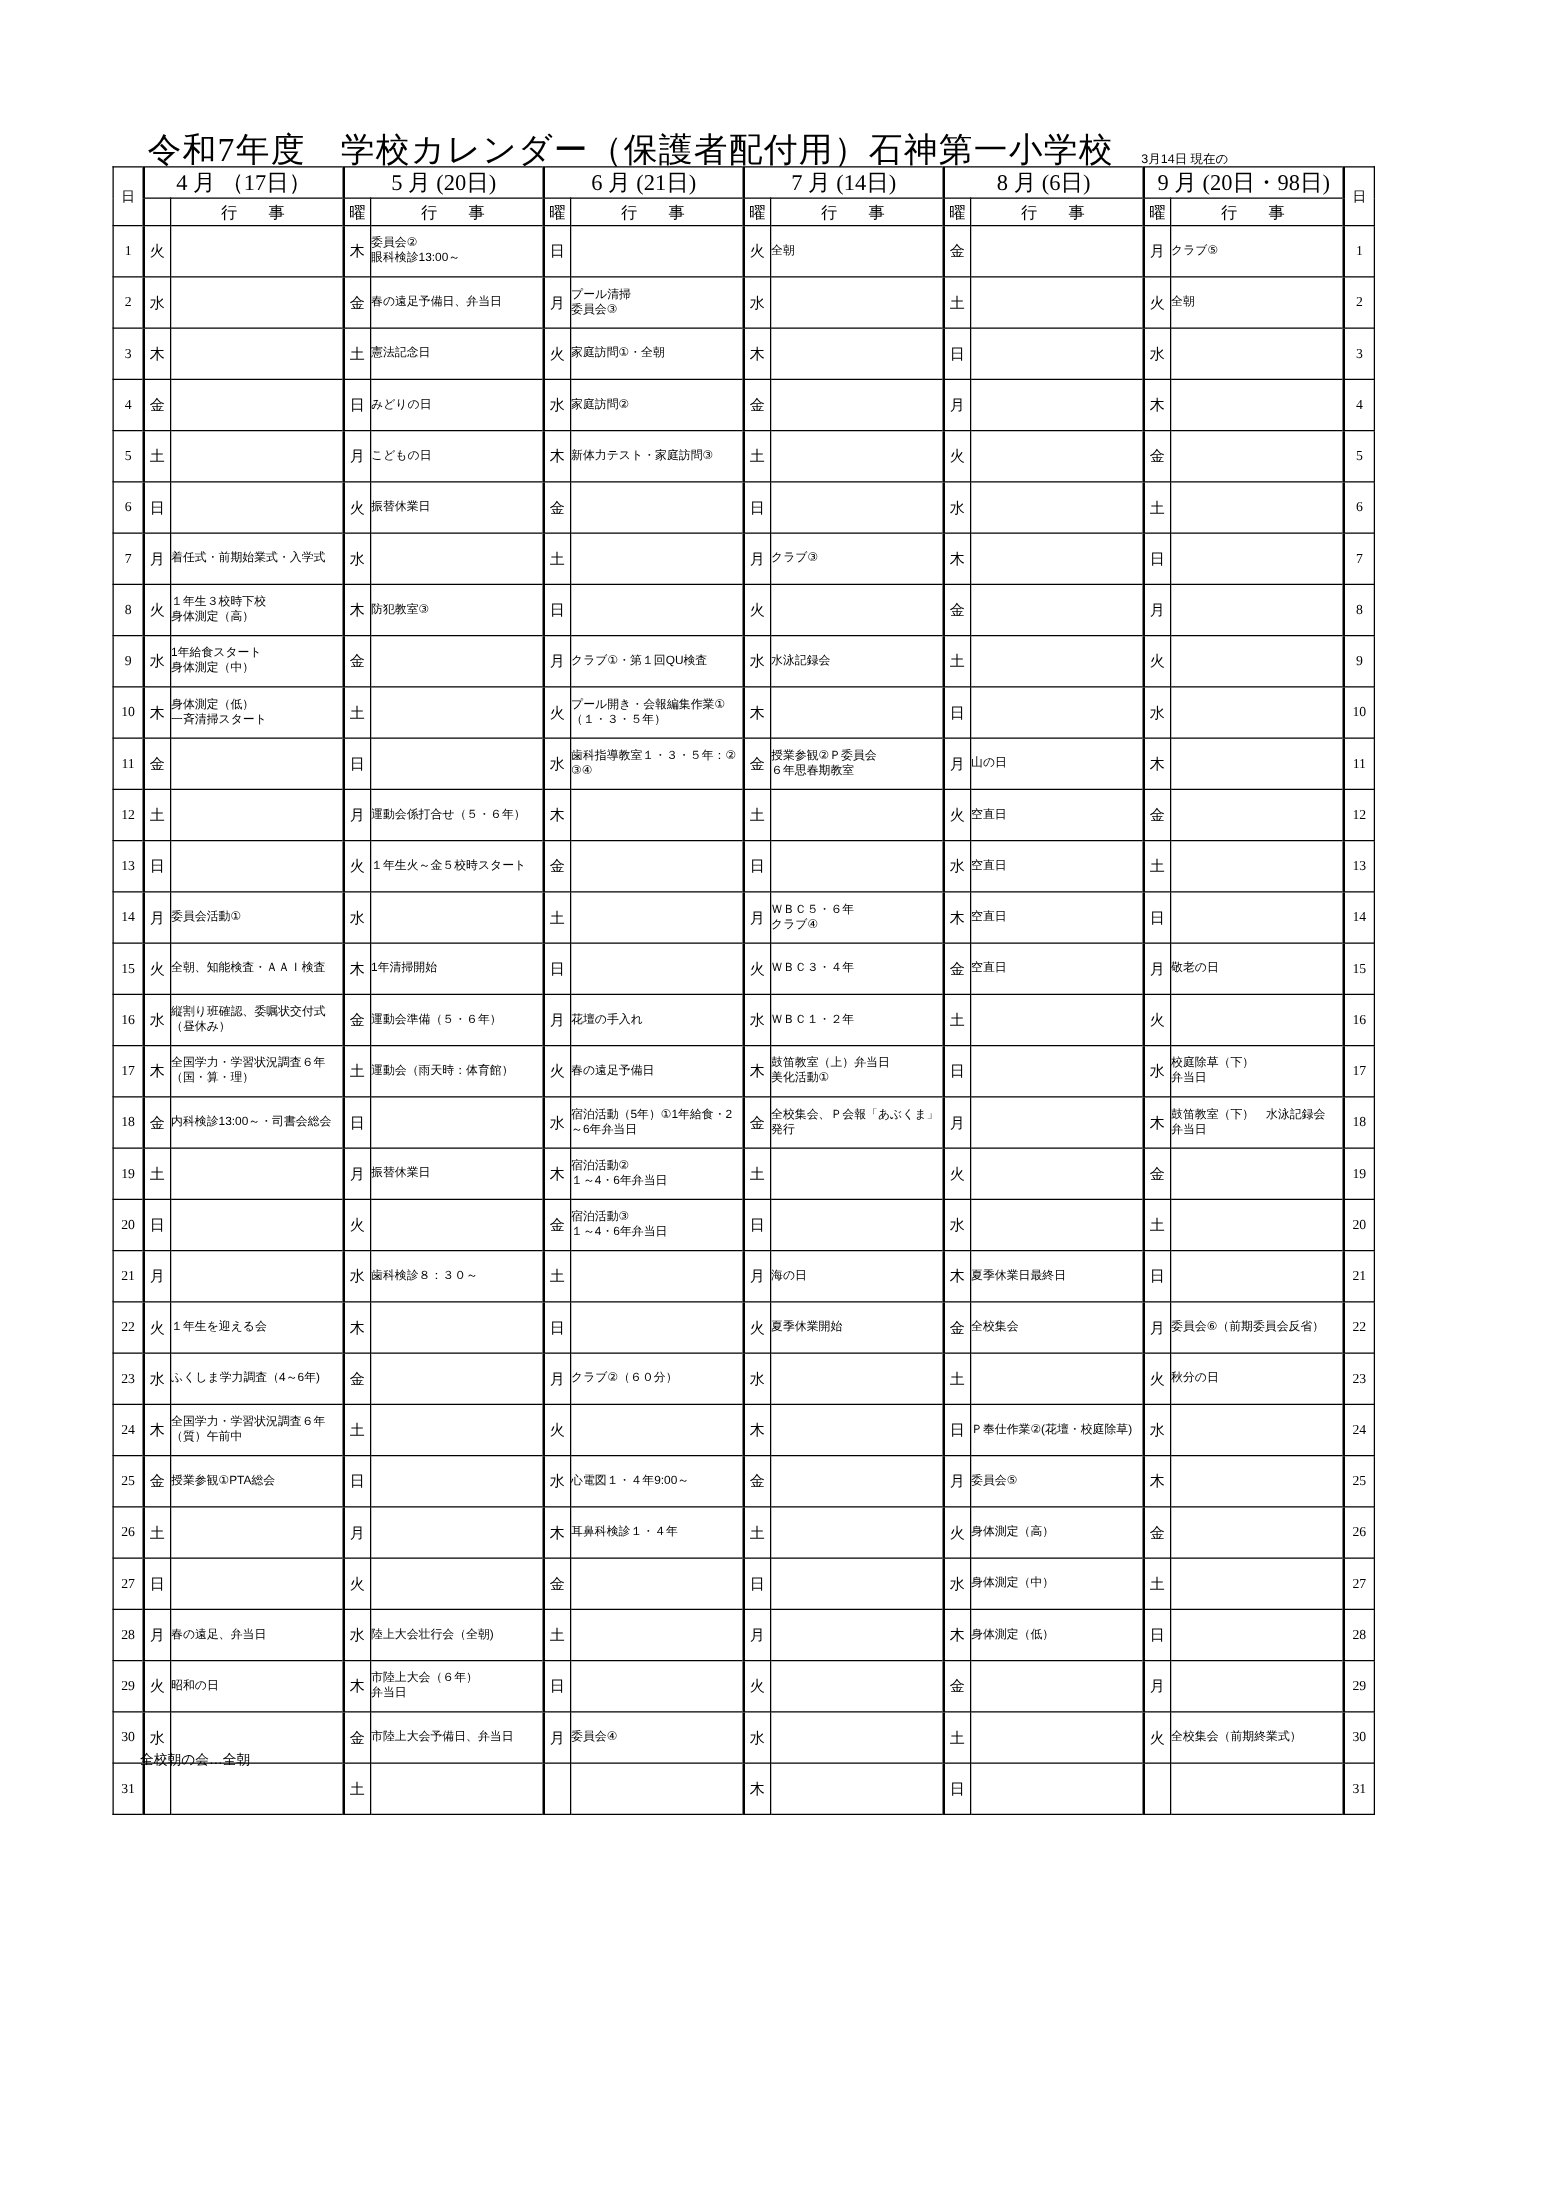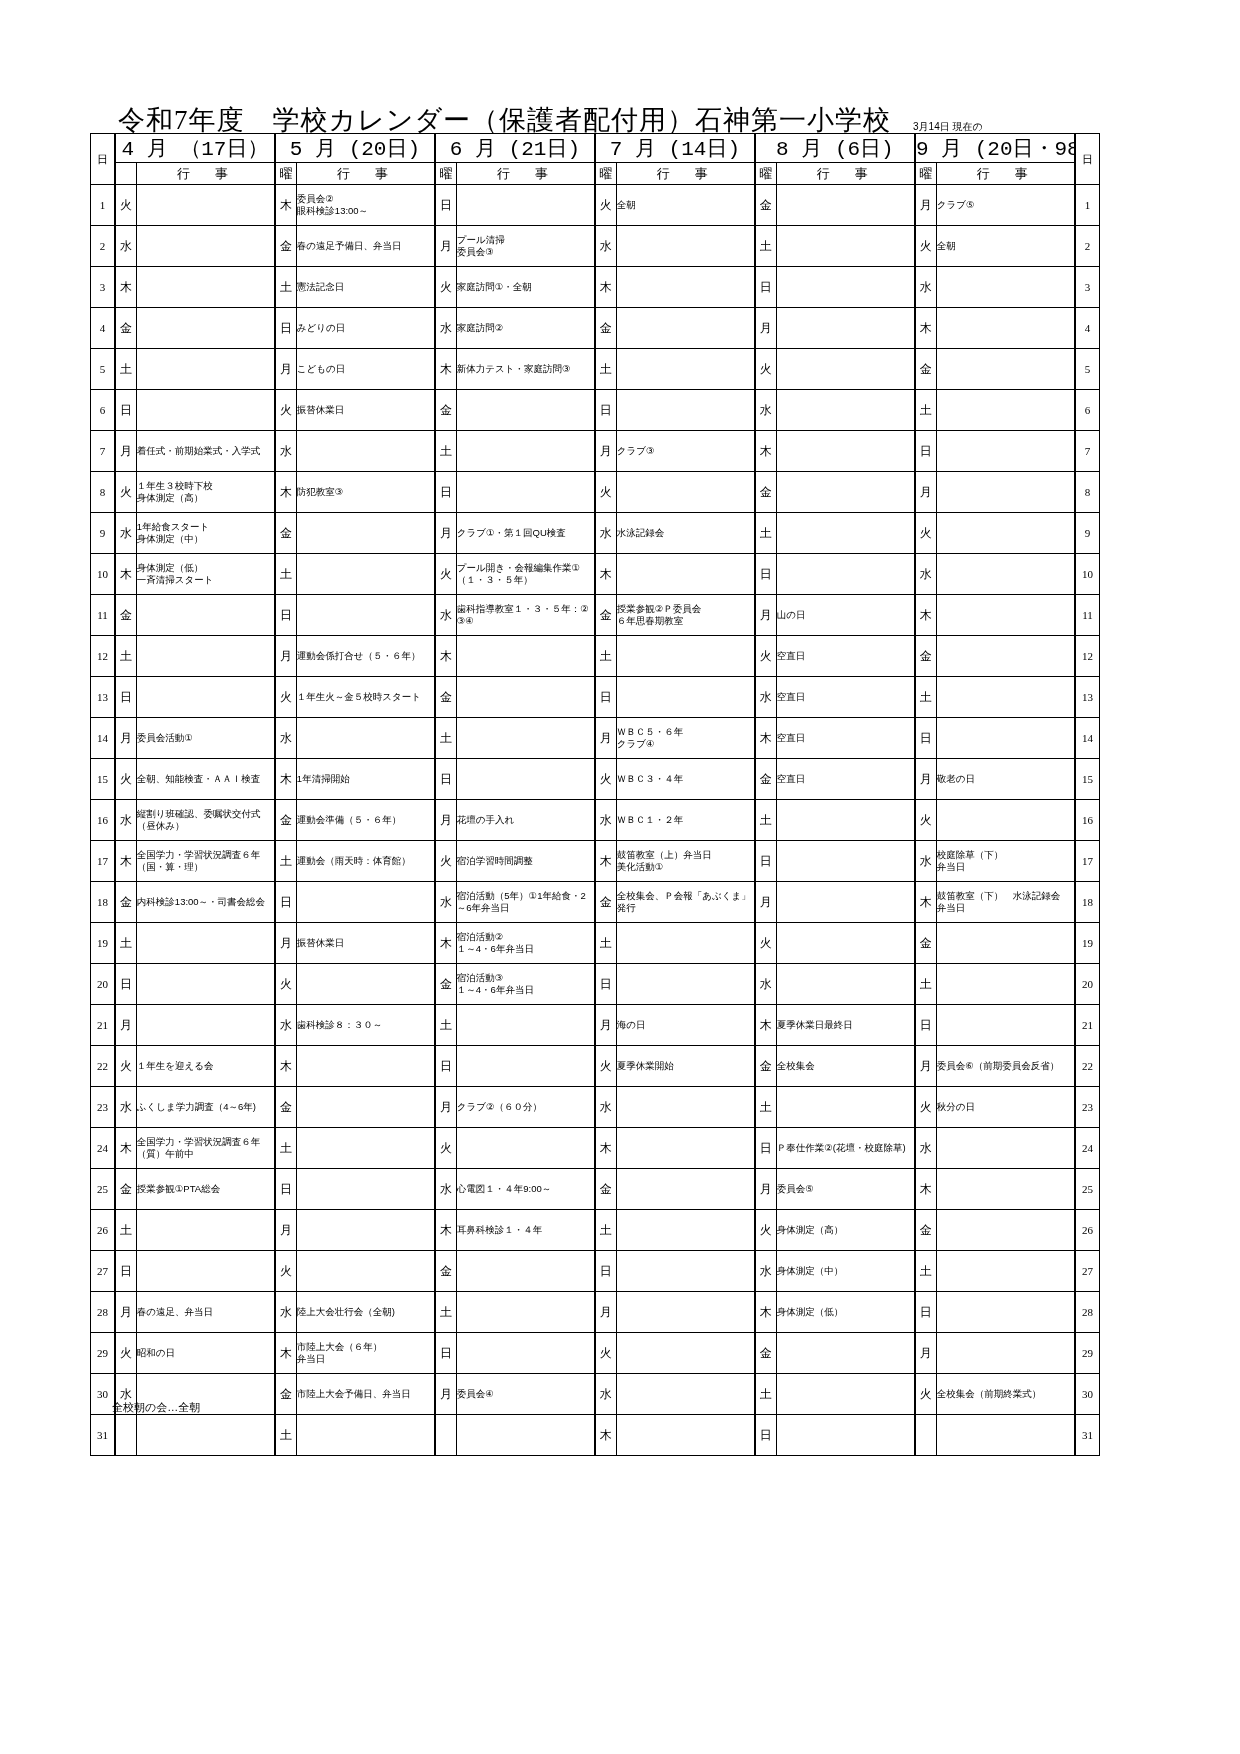--- a/index.html
+++ b/index.html
@@ -67,24 +67,24 @@
 
   
   .hdr-day {
     width: 22px;
     text-align: center;
     font-size: 11px;
     font-family: "Liberation Serif", "DejaVu Serif", serif;
   }
   .hdr-month {
     text-align: center;
-    font-size: 21px;
+    font-size: 18px;
     height: 24px;
     white-space: nowrap;
-    font-family: Liberation Mono, monospace;
+    font-family: Liberation Serif, serif;
   }
   .hdr-sub {
     font-size: 13px;
     height: 21px;
     font-family: "Liberation Serif", "DejaVu Serif", serif;
     letter-spacing: 6px;
     padding-left: 5px;
   }
   .hdr-yobi {
     text-align: center;
@@ -447,21 +447,21 @@
           <td class="c-ev sep-right"></td>
           <td class="c-day">16</td>
         </tr>
         <tr class="drow">
           <td class="c-day">17</td>
           <td class="c-yobi sep-left">木</td>
           <td class="c-ev sep-right">全国学力・学習状況調査６年（国・算・理）</td>
           <td class="c-yobi">土</td>
           <td class="c-ev sep-right">運動会（雨天時：体育館）</td>
           <td class="c-yobi">火</td>
-          <td class="c-ev sep-right">宿泊学習時間調整</td>
+          <td class="c-ev sep-right">春の遠足予備日</td>
           <td class="c-yobi">木</td>
           <td class="c-ev sep-right">鼓笛教室（上）弁当日
 美化活動①</td>
           <td class="c-yobi">日</td>
           <td class="c-ev sep-right"></td>
           <td class="c-yobi">水</td>
           <td class="c-ev sep-right">校庭除草（下）
 弁当日</td>
           <td class="c-day">17</td>
         </tr>

